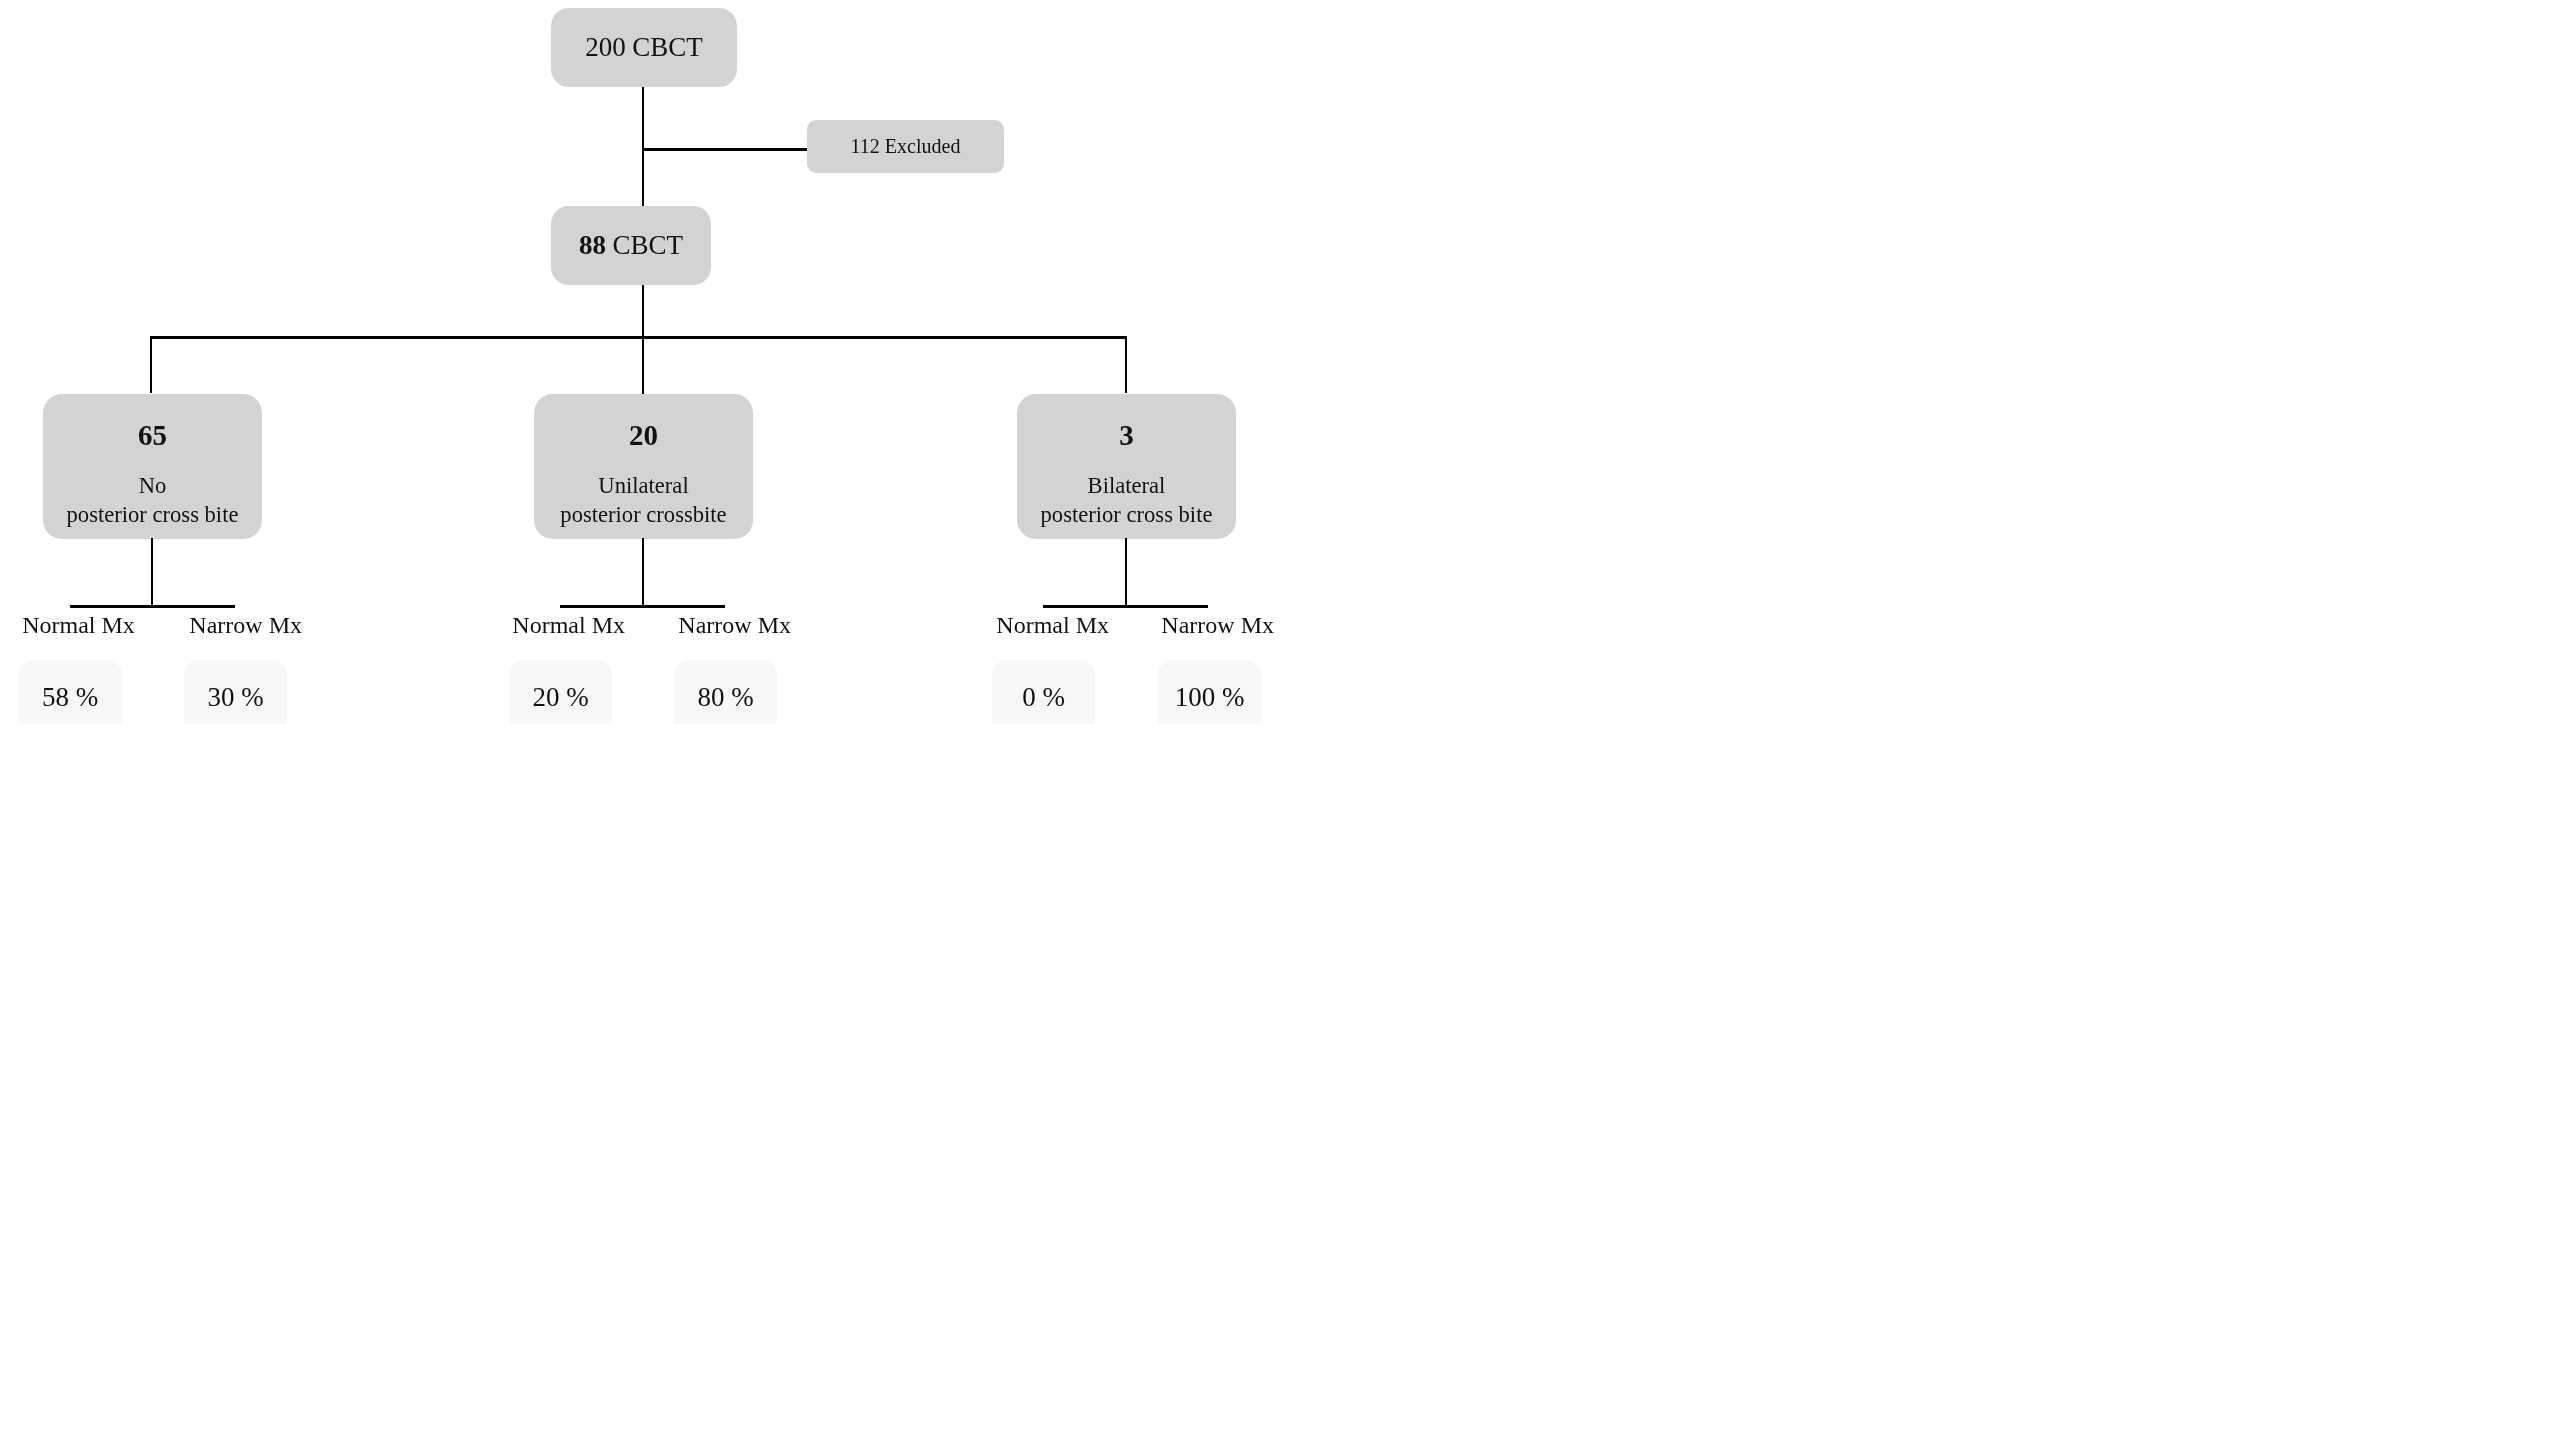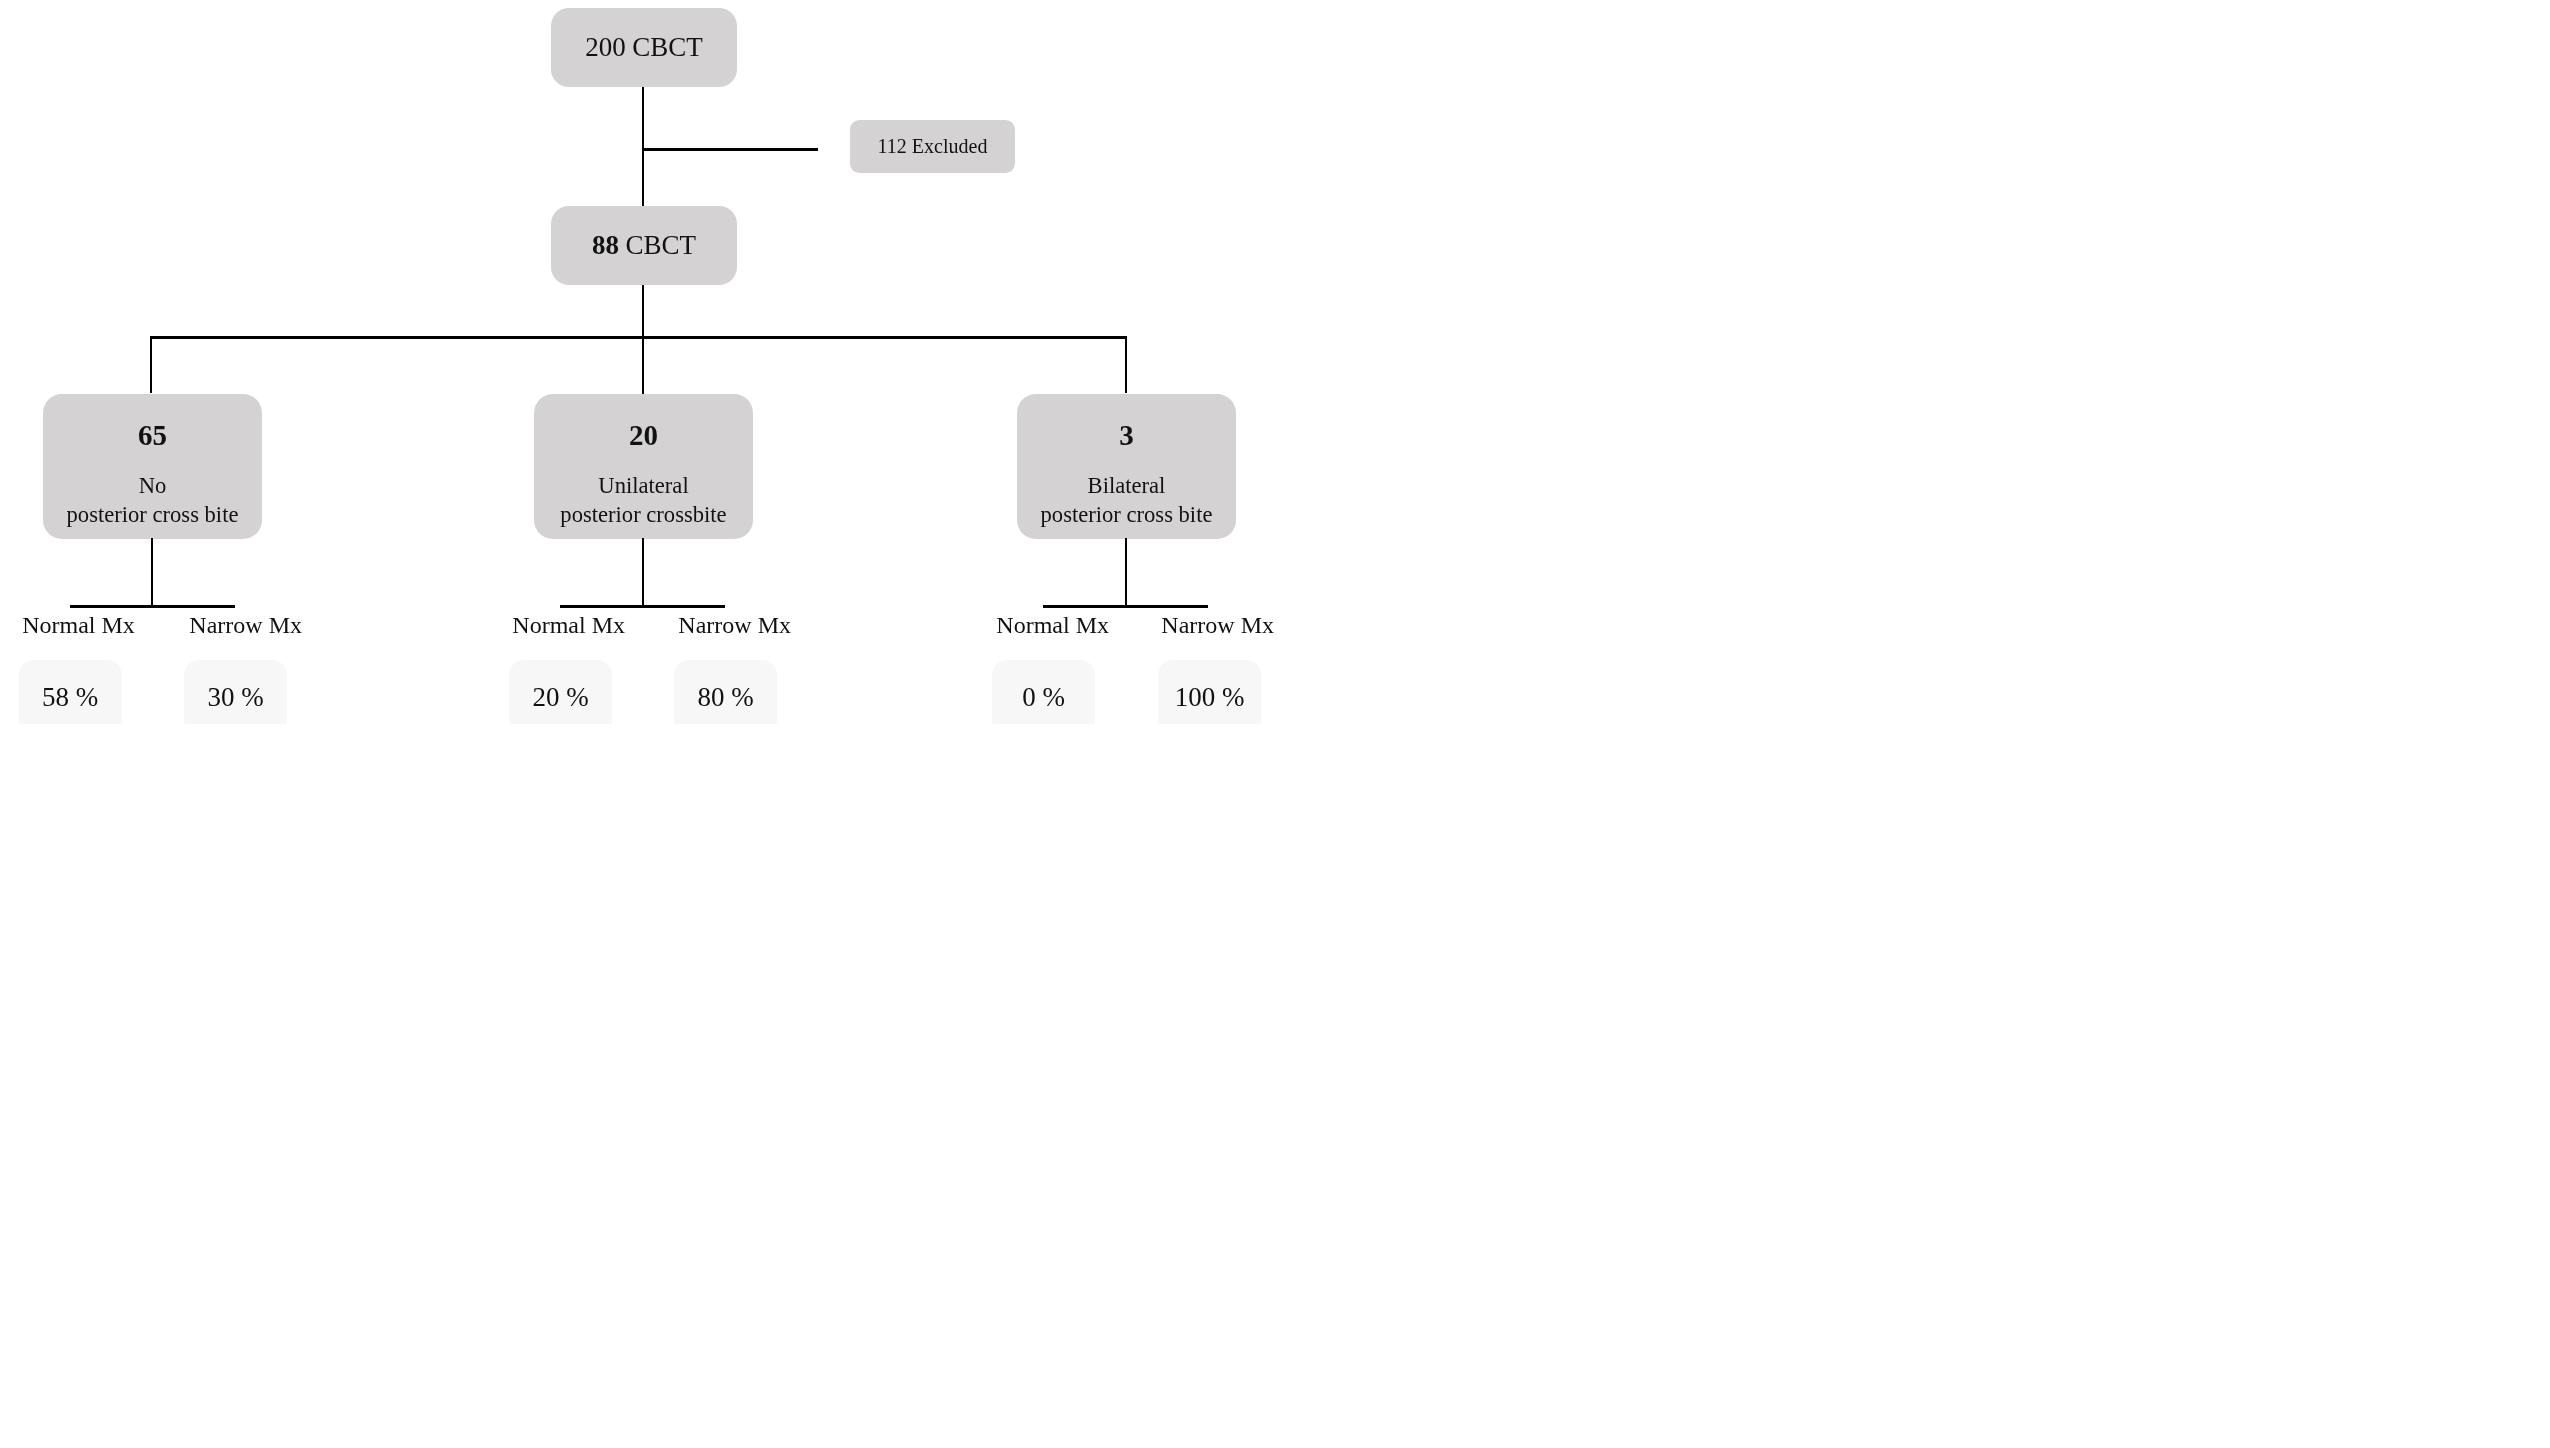--- a/index.html
+++ b/index.html
@@ -47,25 +47,25 @@
 <div class="canvas">
 
   <div class="node big" style="left:551px;top:8.2px;width:186px;height:79px;">
     <span><span class="count-inline">200</span><span>CBCT</span></span>
   </div>
 
   <div class="vline" style="left:642px;top:87px;width:2.1px;height:120px;"></div>
 
   <div class="hline" style="left:643px;top:148px;width:175px;height:2.7px;"></div>
 
-  <div class="node small" style="left:850px;top:120px;width:165px;height:53px;text-align:center;">
+  <div class="node small" style="left:807px;top:120px;width:197px;height:53px;text-align:center;">
     <span>112 Excluded</span>
   </div>
 
-  <div class="node big" style="left:551px;top:206px;width:186px;height:79px;">
+  <div class="node big" style="left:551px;top:206px;width:160px;height:79px;">
     <span><span class="count-inline bold">88</span><span>CBCT</span></span>
   </div>
 
   <div class="vline" style="left:642px;top:285px;width:2.1px;height:109px;"></div>
 
   <div class="hline" style="left:151px;top:336px;width:976px;height:2.7px;"></div>
   <div class="vline" style="left:150px;top:336px;width:2.1px;height:57px;"></div>
   <div class="vline" style="left:1125px;top:336px;width:2.1px;height:57px;"></div>
 
   <div class="node branch" style="left:43px;top:394px;width:219px;height:145px;font-family:Liberation Serif, serif;">

